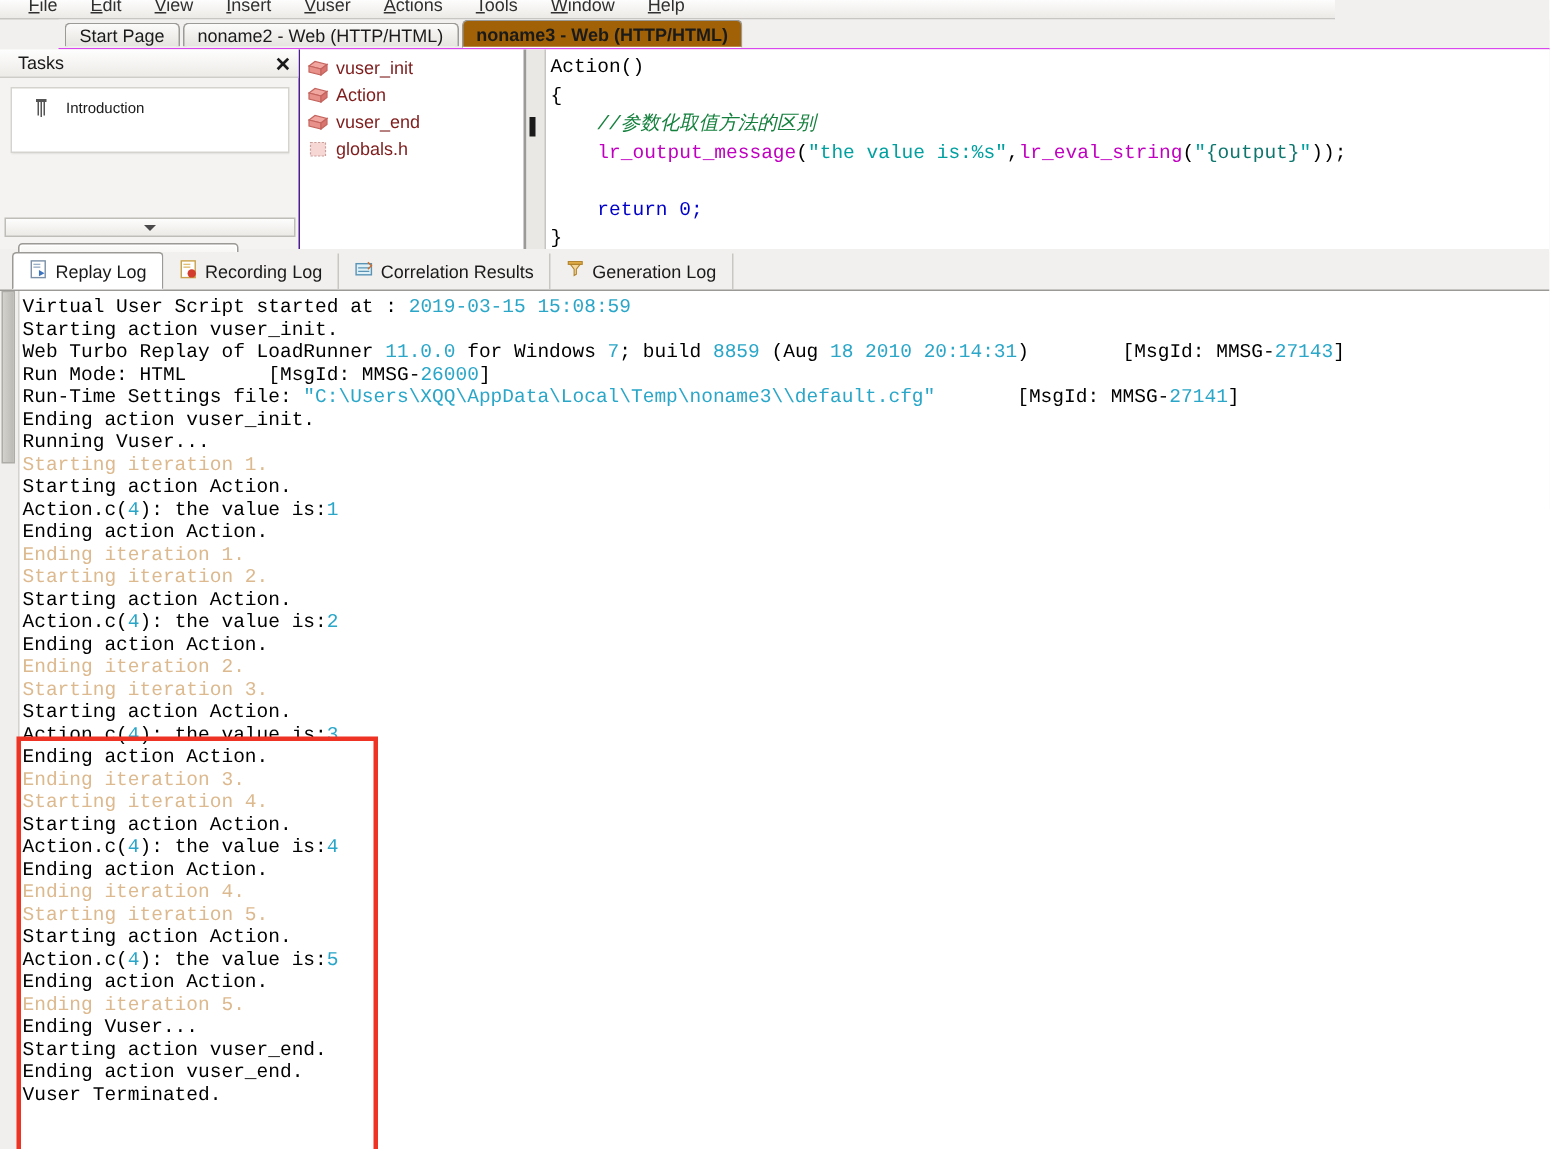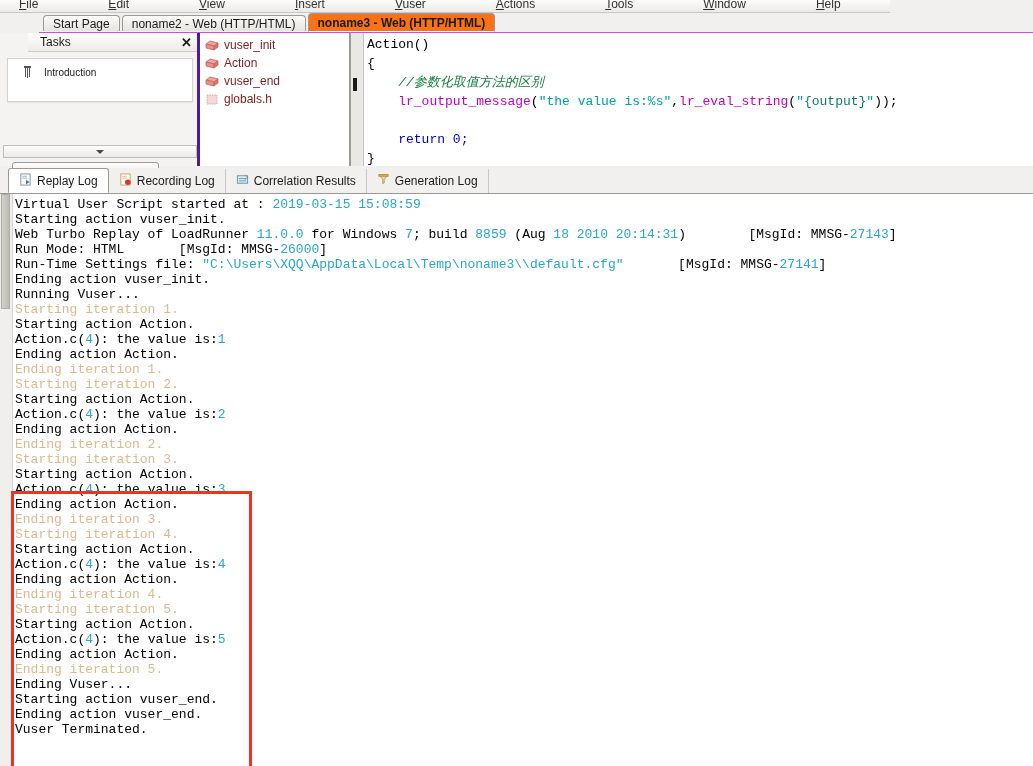--- a/index.html
+++ b/index.html
@@ -9,23 +9,22 @@
     font-family:"Liberation Sans", sans-serif;
     font-size:12px;color:#000;
   }
   .app{position:relative;width:1033px;height:766px;background:#f1f0ee;}
 
   
   .menubar{
     position:absolute;left:0;top:0;width:890px;height:13px;
     background:linear-gradient(#fdfdfd,#eceae6);
     border-bottom:1px solid #c8c6c2;
-    display:flex;align-items:center;padding-left:8px;box-sizing:border-box;
+    display:flex;align-items:flex-end;padding-left:8px;box-sizing:border-box;
     overflow:hidden;
-    gap:48px;
   }
   .menu-item{
     font-size:12px;color:#303030;padding:0 11px;line-height:13px;
     white-space:nowrap;position:relative;top:-2px;
   }
   .menu-item u{text-decoration:underline;}
 
   
   .tabstrip{
     position:absolute;left:0;top:13px;width:1033px;height:20px;
@@ -34,35 +33,35 @@
   }
   .doc-tab{
     height:16px;line-height:16px;padding:0 9px;margin-right:2px;
     background:linear-gradient(#fbfbfa,#e6e4df);
     border:1px solid #9c9a96;border-bottom:none;
     border-radius:4px 4px 0 0;
     font-size:12px;color:#1a1a1a;white-space:nowrap;
     box-sizing:border-box;
   }
   .doc-tab.active{
-    background:#f97316;font-weight:bold;height:19px;line-height:18px;
+    background:#a16207;font-weight:bold;height:19px;line-height:18px;
     border-bottom:1px solid #ffffff;position:relative;z-index:3;
   }
 
   
   .workarea{
     position:absolute;left:0;top:33px;width:1033px;height:133px;
     background:#f1f0ee;display:flex;box-sizing:border-box;
   }
 
   
   .tasks-pane{
     width:200px;height:133px;background:#f4f3f1;
-    border-right:3px solid #4c1d95;
-    position:relative;box-sizing:border-box;padding-left:28px;
+    border-right:1px solid #4c1d95;
+    position:relative;box-sizing:border-box;
   }
   .tasks-head{
     height:19px;display:flex;align-items:center;justify-content:space-between;
     padding:0 5px 0 12px;box-sizing:border-box;
     background:linear-gradient(#fefefe,#edebe7);
     border-bottom:1px solid #cfcdc8;
   }
   .tasks-title{font-size:12px;color:#1a1a1a;}
   .close-x{
     font-size:13px;color:#1a1a1a;line-height:11px;cursor:default;

